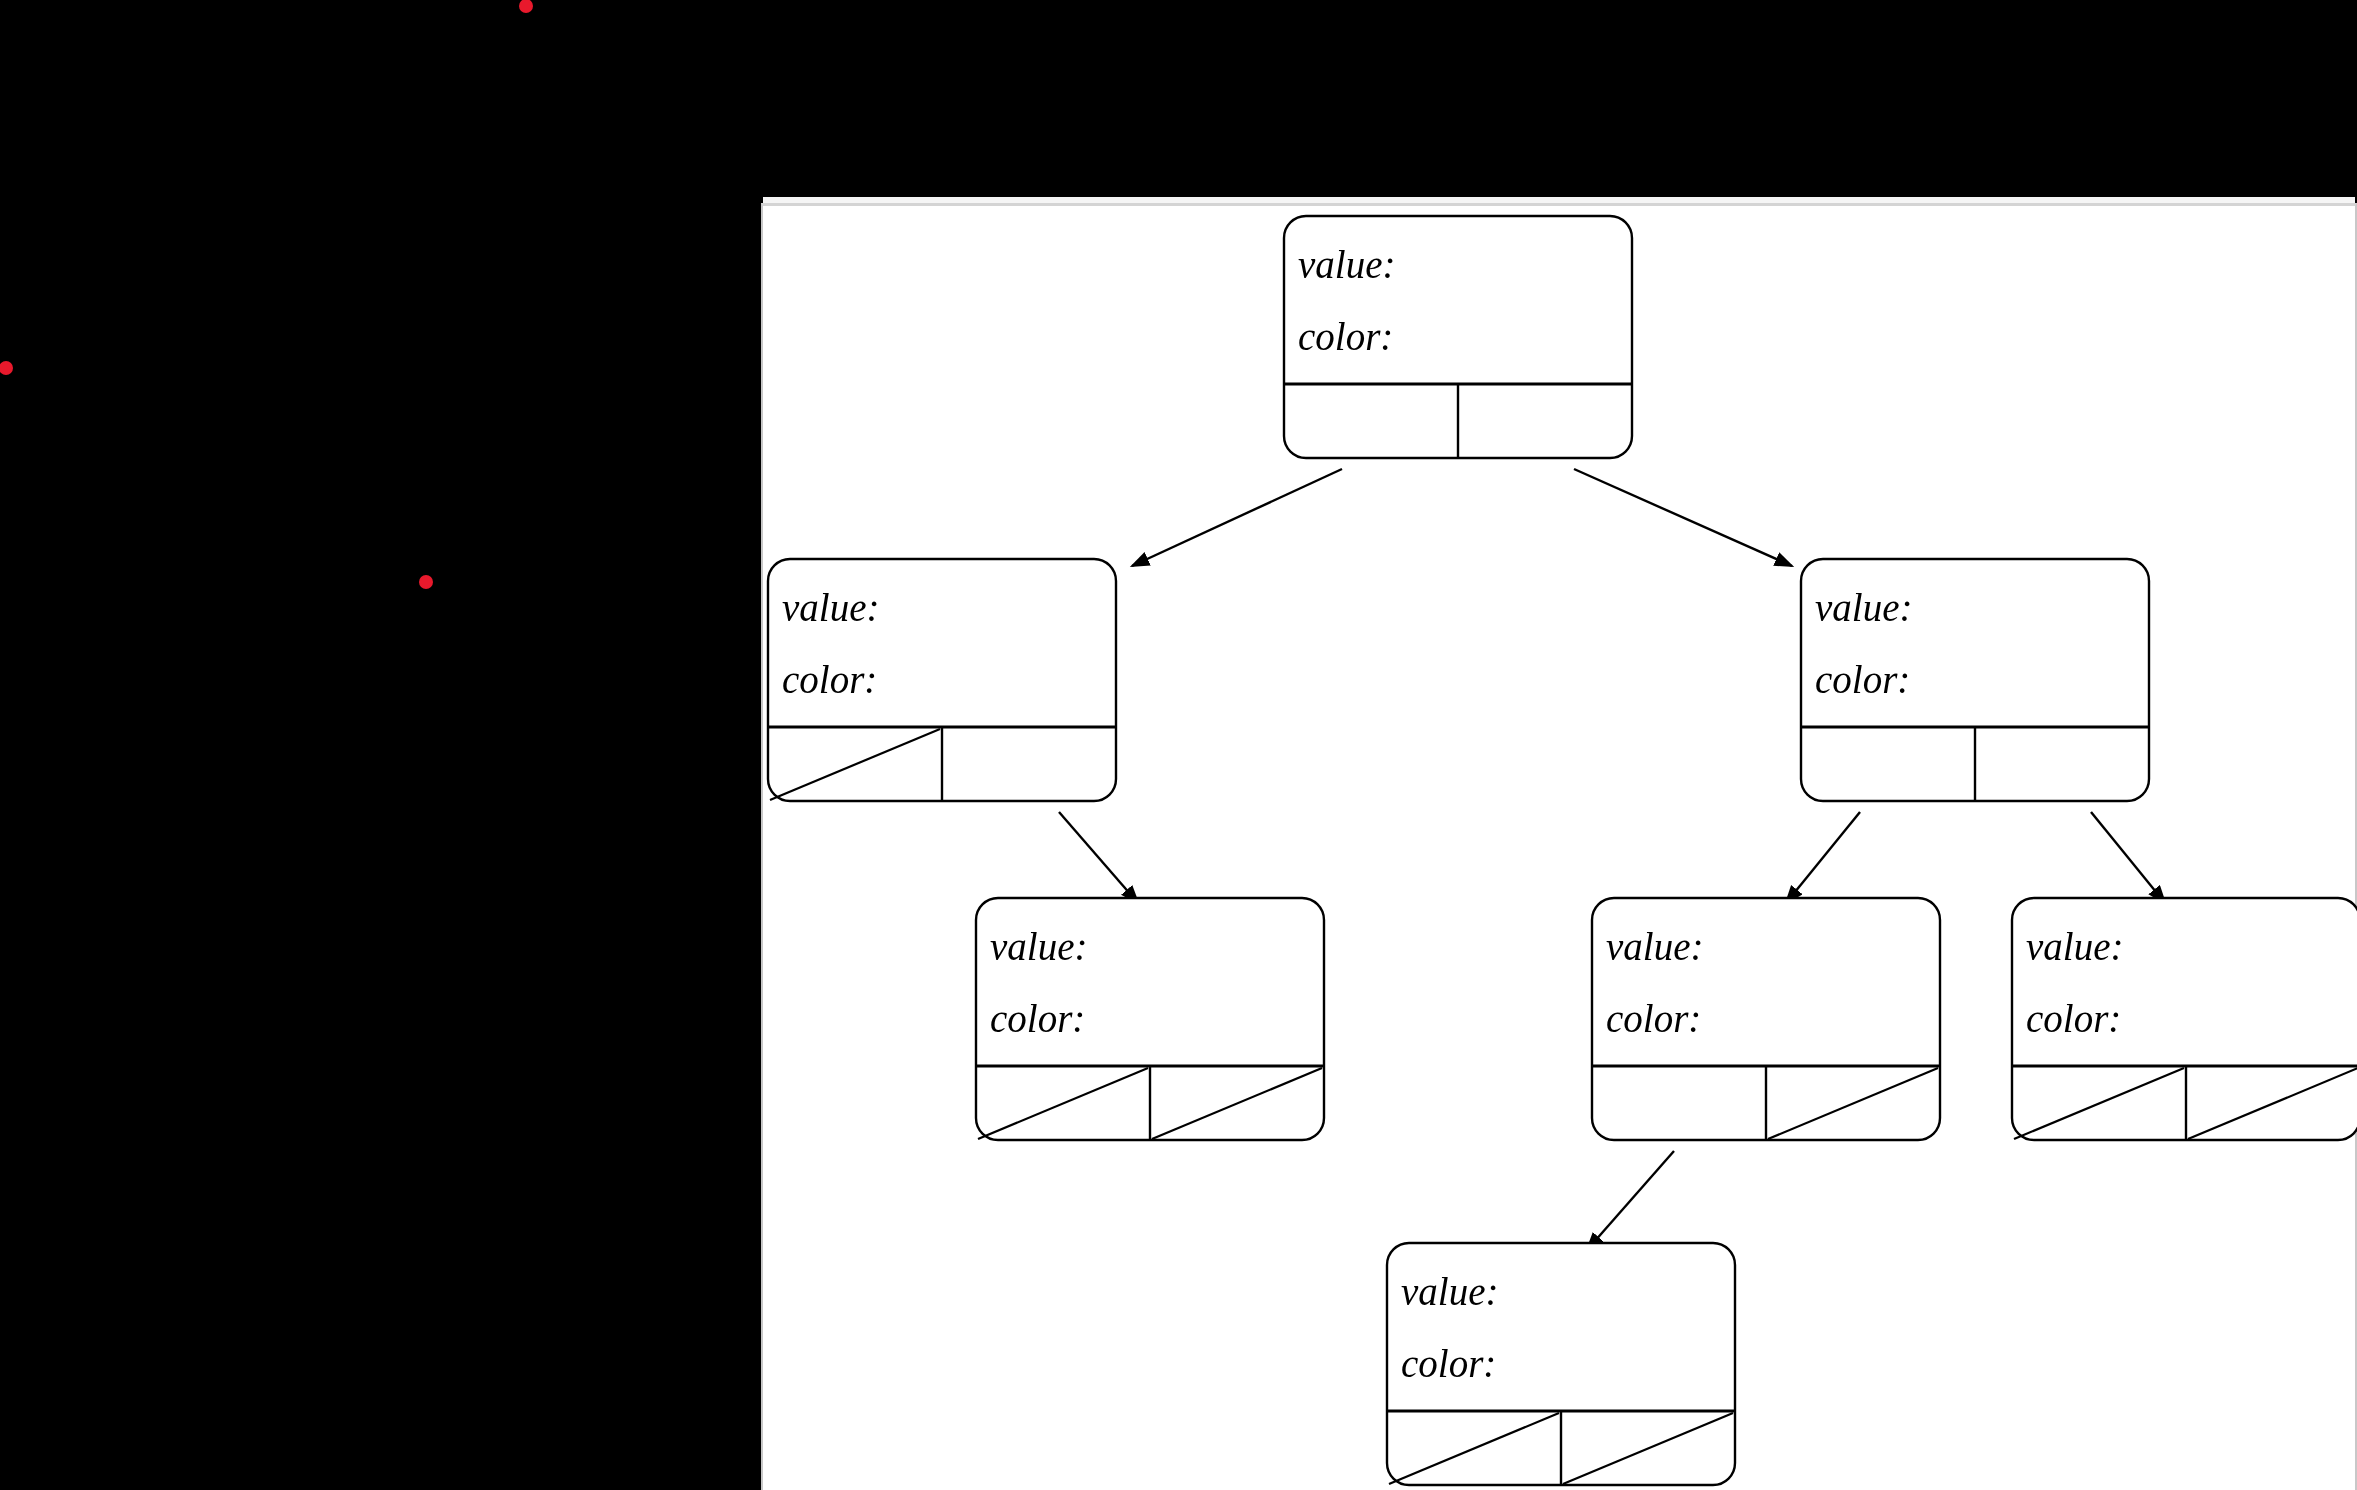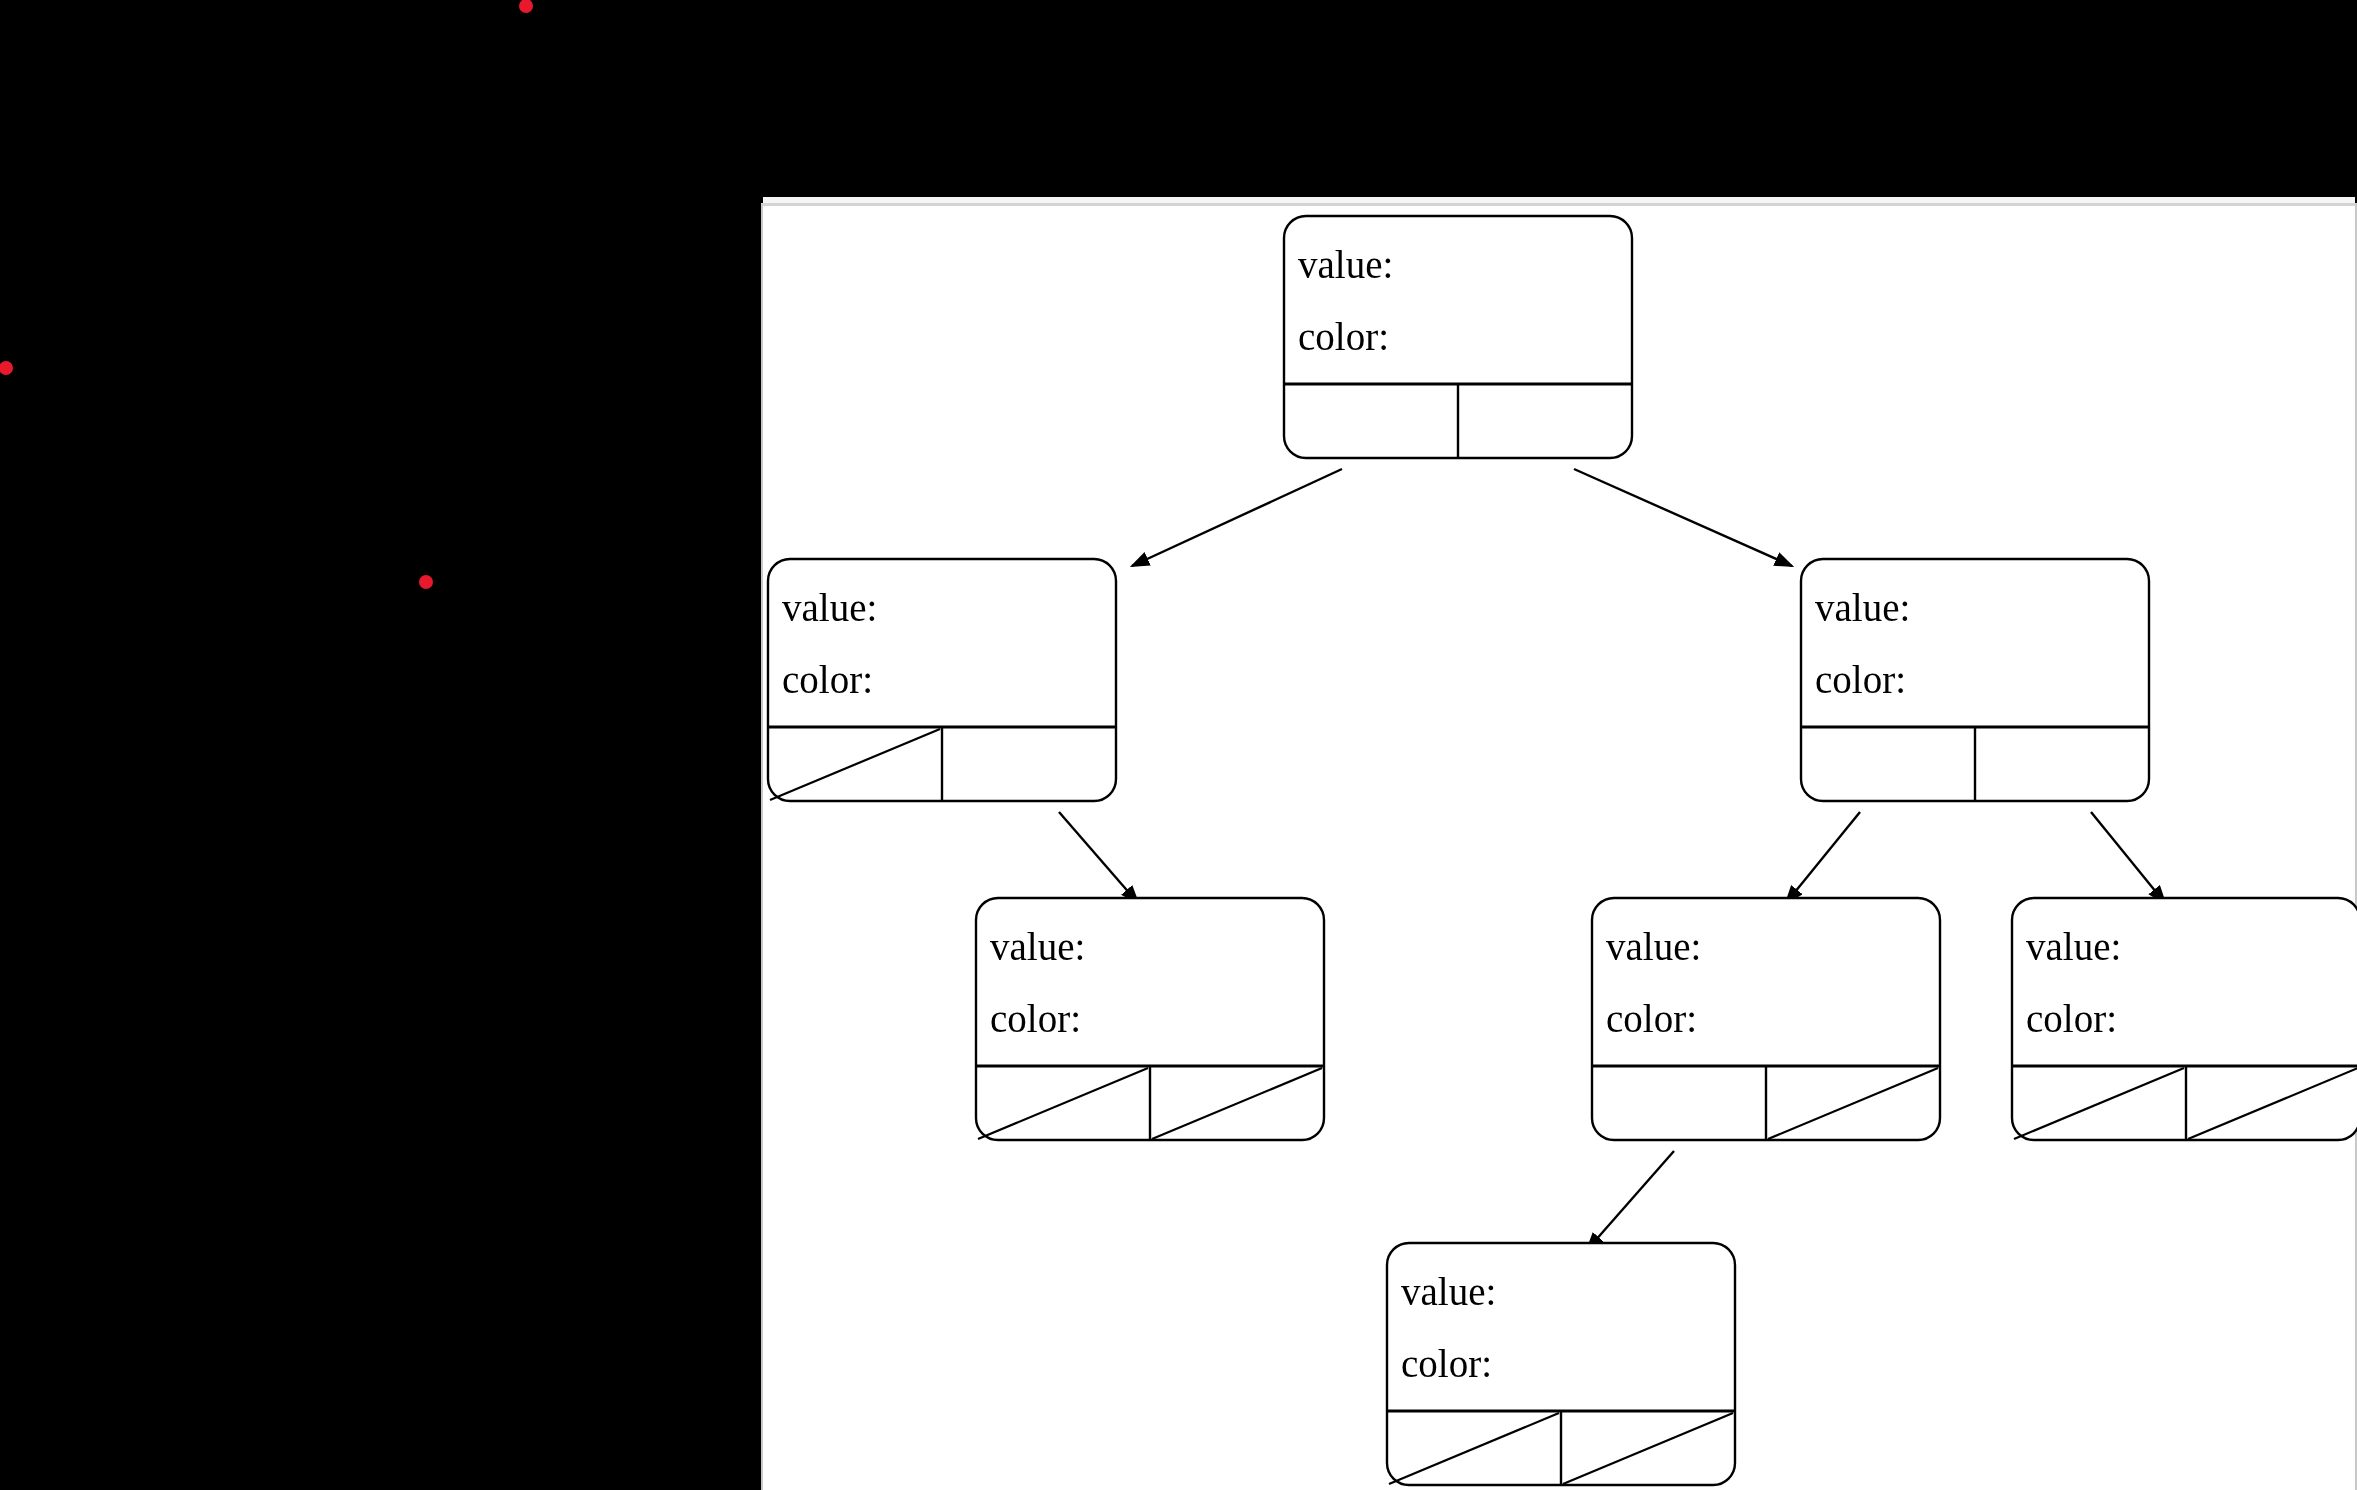--- a/index.html
+++ b/index.html
@@ -7,20 +7,21 @@
     padding: 0;
     background: #000000;
   }
   #screen {
     position: relative;
     width: 2357px;
     height: 1490px;
     background: #000000;
     overflow: hidden;
     font-family: "Liberation Serif", "DejaVu Serif", serif;
+    font-style: italic;
   }
   
   .red-dot {
     position: absolute;
     border-radius: 50%;
     background: #e8192c;
   }
   
   #diagram-panel {
     position: absolute;

